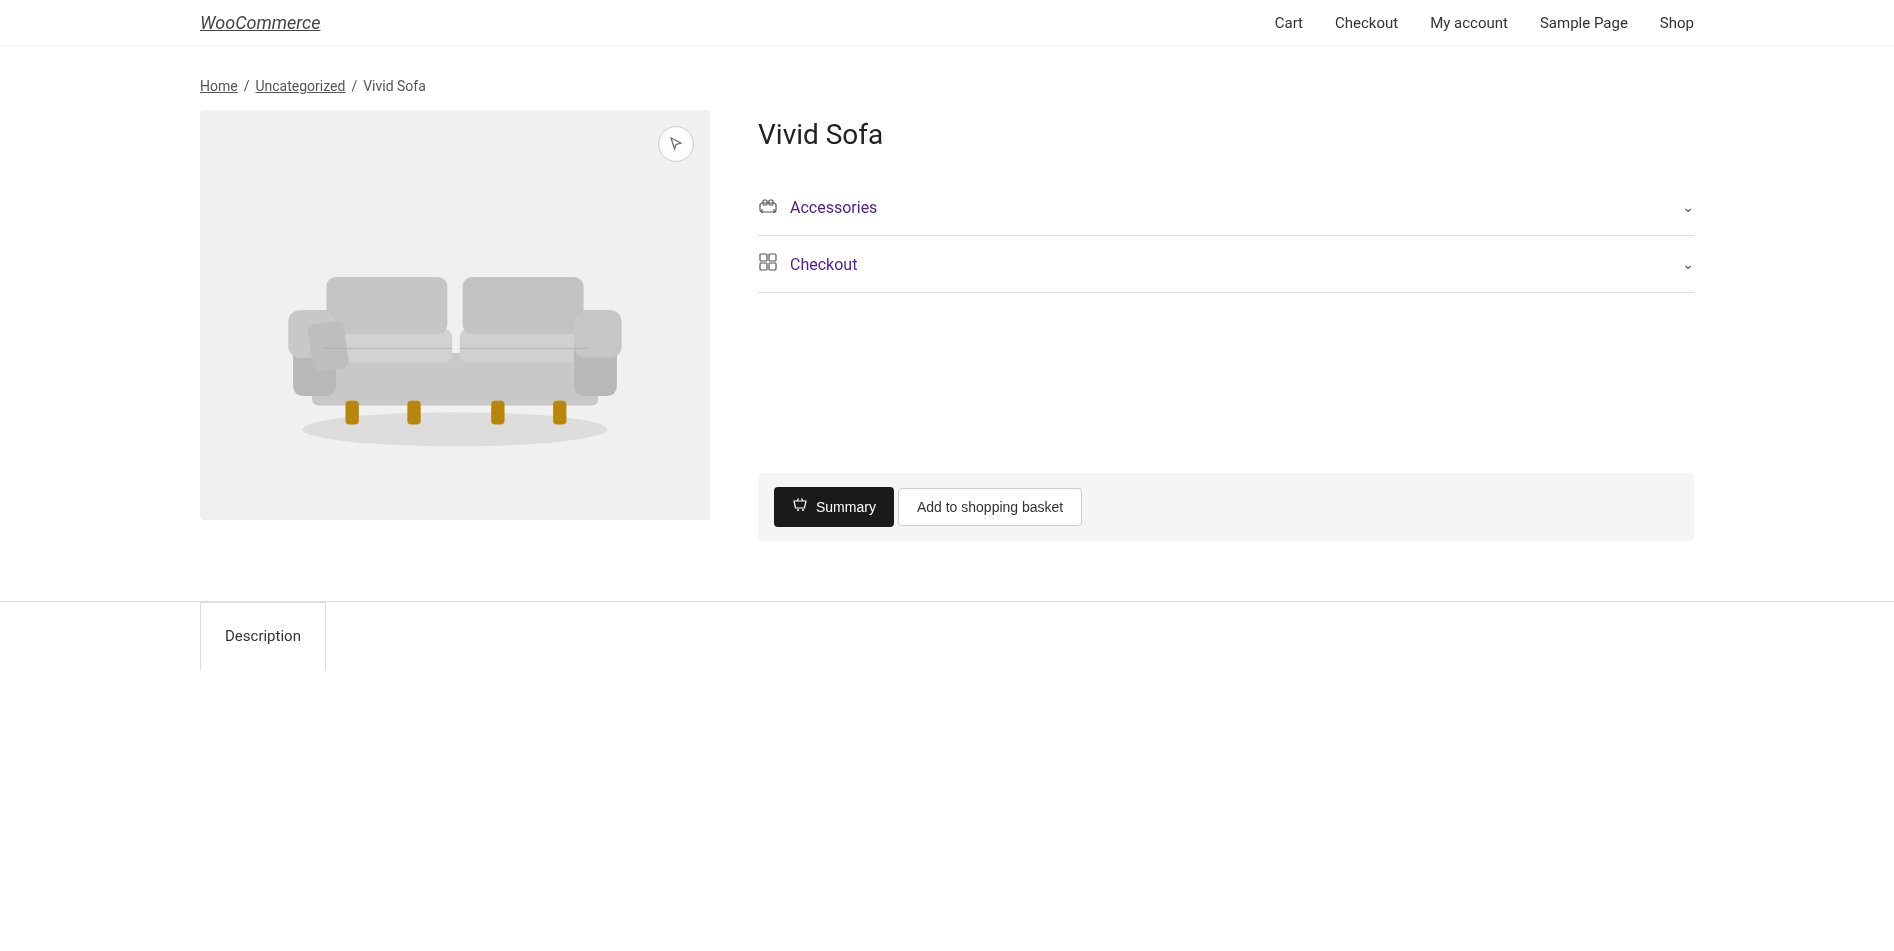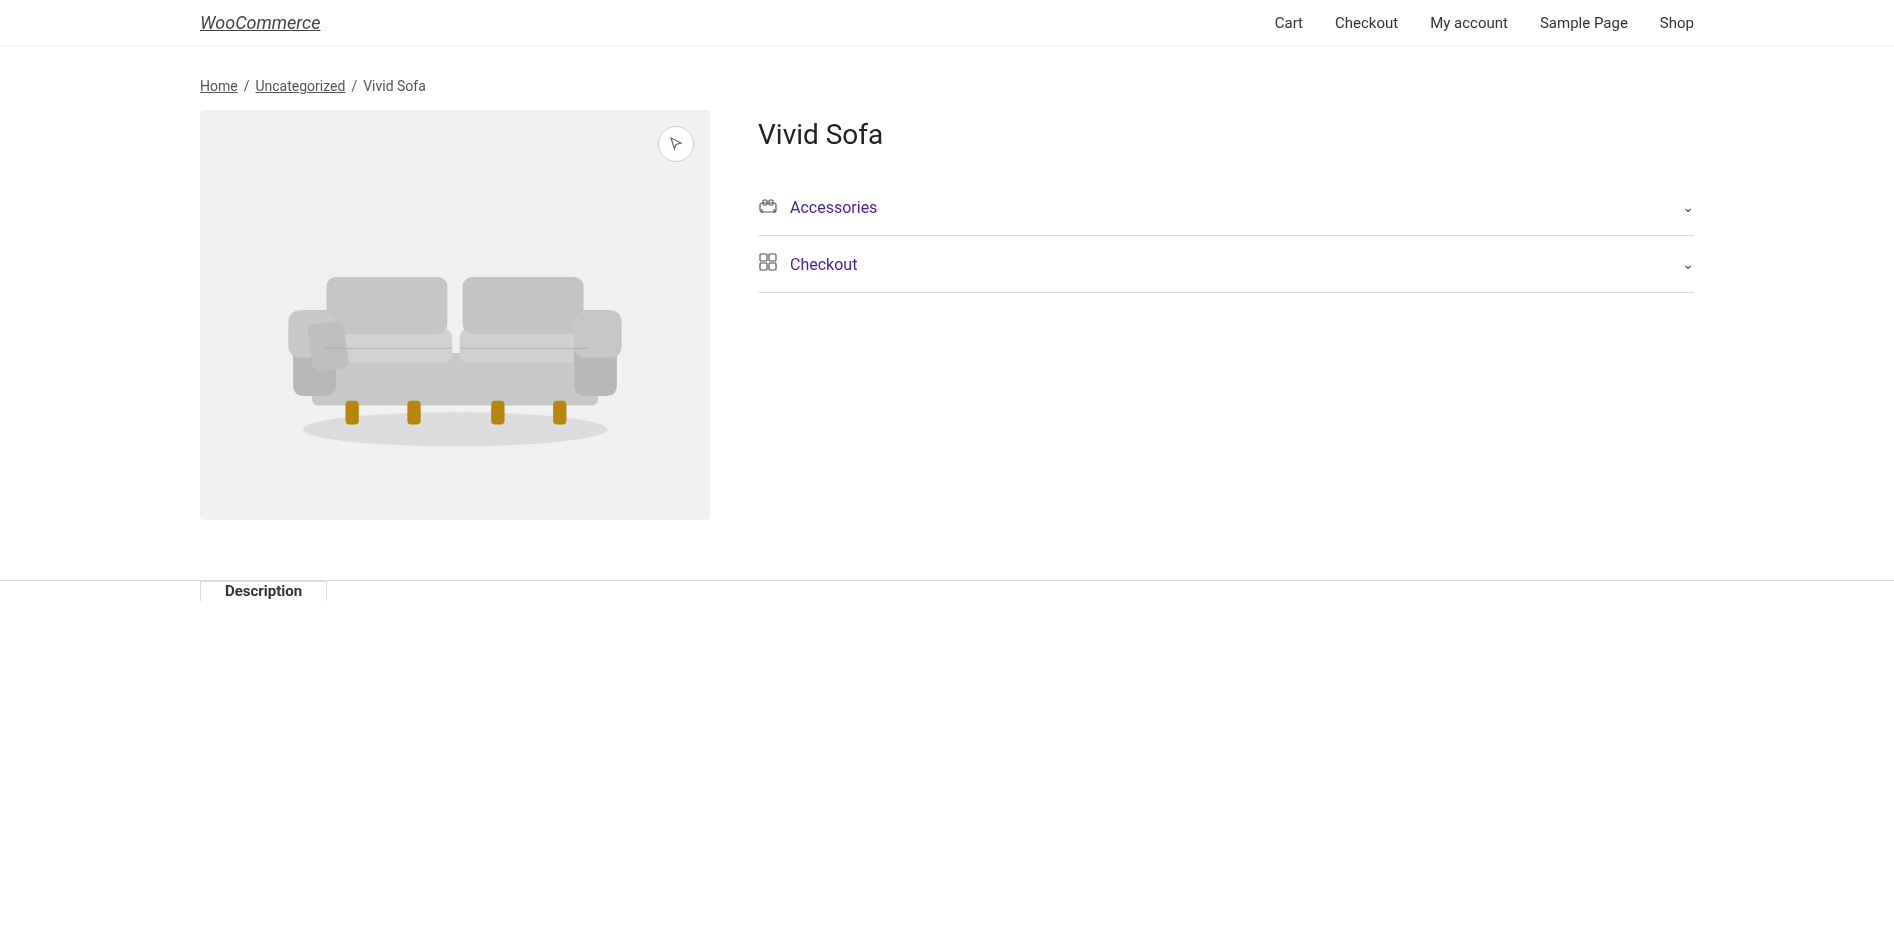--- a/index.html
+++ b/index.html
@@ -40,21 +40,21 @@
 
     
     .summary-bar { margin-top: 180px; background: #f5f5f5; border-radius: 4px; padding: 14px 16px; display: flex; align-items: center; gap: 0; }
     .summary-btn { background: #1a1a1a; color: #fff; border: none; border-radius: 4px; padding: 10px 18px; font-size: 14px; cursor: pointer; display: flex; align-items: center; gap: 8px; }
     .summary-btn-icon { font-size: 16px; }
     .add-basket-btn { background: #fff; border: 1px solid #ccc; border-radius: 4px; padding: 10px 18px; font-size: 14px; cursor: pointer; margin-left: 4px; color: #333; }
 
     
     .tabs-section { padding: 0 200px; border-top: 1px solid #ddd; }
     .tab-list { display: flex; gap: 0; }
-    .tab-item { padding: 0 24px; font-size: 15px; cursor: pointer; border: 1px solid #ddd; border-bottom: none; background: #fff; color: #333; font-weight: 700; margin-right: 2px; }
+    .tab-item { padding: 24px 24px; font-size: 15px; cursor: pointer; border: 1px solid #ddd; border-bottom: none; background: #fff; color: #333; font-weight: 400; margin-right: 2px; }
     .tab-item.active { background: #fff; border-bottom: 2px solid #fff; }
   </style>
 </head>
 <body>
 
 <header class="header">
   <div class="logo">WooCommerce</div>
   <nav class="nav">
     <a class="nav-item">Cart</a>
     <a class="nav-item">Checkout</a>
@@ -150,20 +150,34 @@
               </svg>
             </span>
             <span class="accordion-label">Checkout</span>
           </div>
           <span class="accordion-chevron">⌄</span>
         </div>
       </div>
 
     </div>
 
+    <div class="summary-bar">
+      <button class="summary-btn">
+        <span class="summary-btn-icon">
+          <svg width="16" height="16" viewBox="0 0 16 16" fill="none" xmlns="http://www.w3.org/2000/svg">
+            <path d="M2 4h12l-1.5 7H3.5L2 4z" stroke="#fff" stroke-width="1.2" fill="none"></path>
+            <circle cx="6" cy="13" r="1" fill="#fff"></circle>
+            <circle cx="11" cy="13" r="1" fill="#fff"></circle>
+            <path d="M5 4L6.5 1.5M11 4L9.5 1.5" stroke="#fff" stroke-width="1.2"></path>
+          </svg>
+        </span>
+        <span>Summary</span>
+      </button>
+      <button class="add-basket-btn">Add to shopping basket</button>
+    </div>
 
   </div>
 </div>
 
 <div class="tabs-section">
   <div class="tab-list">
     <div class="tab-item active">Description</div>
   </div>
 </div>
 

